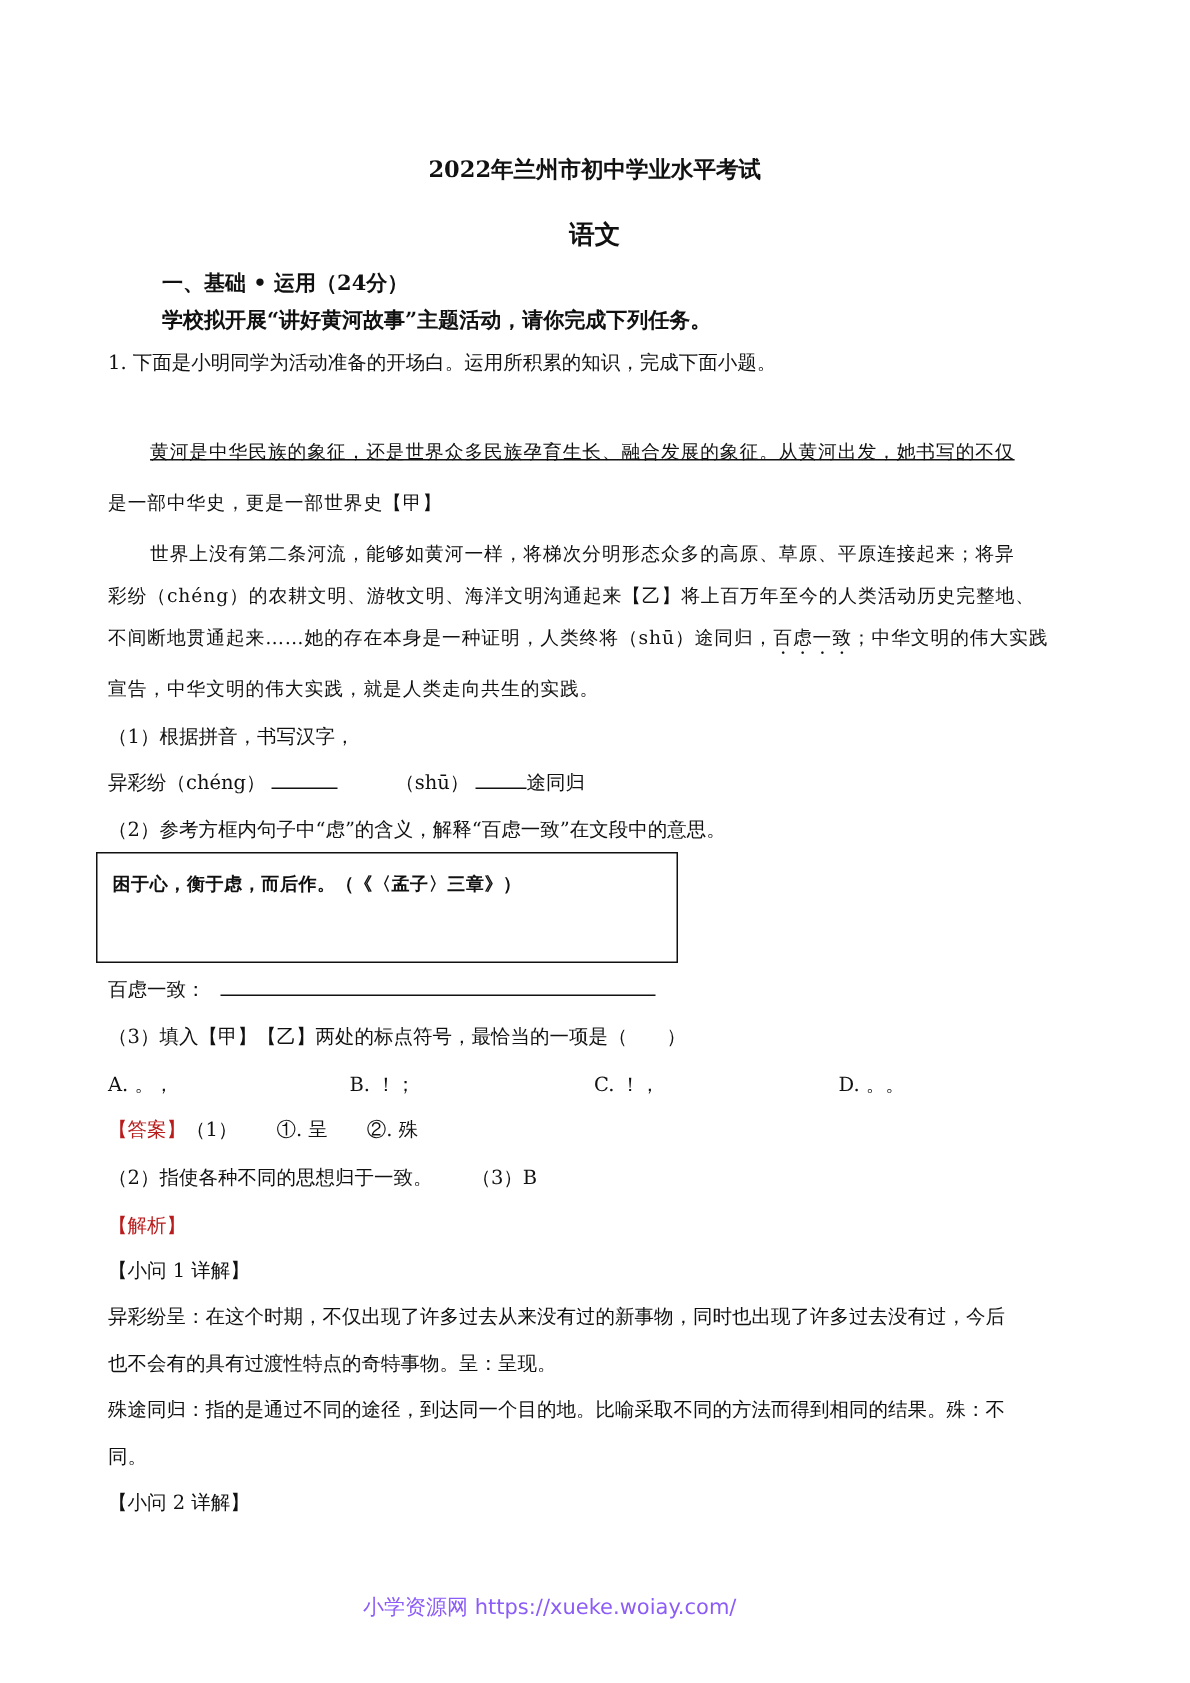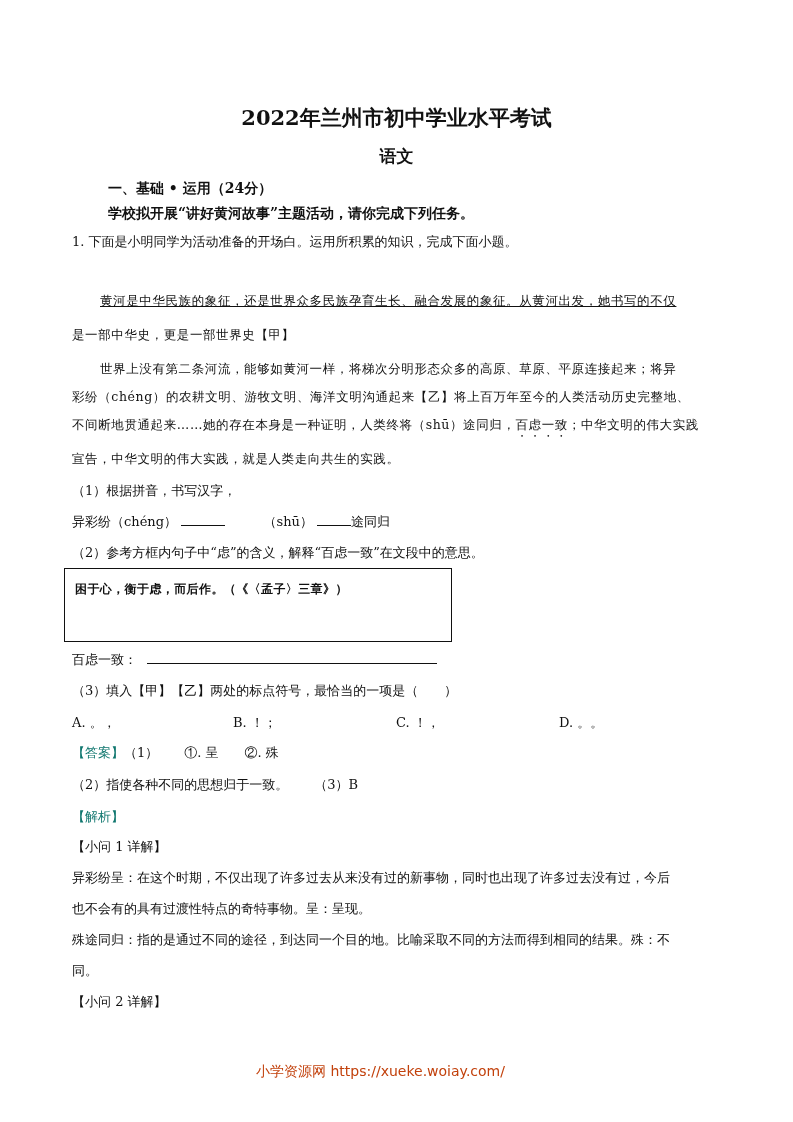--- a/index.html
+++ b/index.html
@@ -1,29 +1,29 @@
 <!DOCTYPE html>
 <html><head>
   <meta charset="utf-8">
   <style>
     html, body { margin: 0; padding: 0; background: #ffffff; }
     body { width: 793px; height: 1122px; position: relative; overflow: hidden;
            font-family: "DejaVu Serif", "Liberation Serif", serif; color: #111; }
     .abs { position: absolute; white-space: nowrap; }
-    .title { left: 0; width: 793px; text-align: center; font-weight: bold; font-size: 21px; top: 104px; }
+    .title { left: 0; width: 793px; text-align: center; font-weight: bold; font-size: 15px; top: 104px; }
     .subtitle { left: 0; width: 793px; text-align: center; font-weight: bold; font-size: 17px; top: 145px; }
     .sec { left: 72px; font-weight: bold; font-size: 14px; margin-left: 36px; }
     .body14 { left: 72px; font-size: 13px; }
     .para { left: 72px; width: 650px; font-size: 12.5px; letter-spacing: 0.6px; }
     .emph { text-emphasis: dot; -webkit-text-emphasis: dot; text-emphasis-position: under; -webkit-text-emphasis-position: under; }
     .blank { display: inline-block; border-bottom: 1px solid #111; vertical-align: baseline; height: 12px; }
     .box { left: 64px; top: 568px; width: 386px; height: 72px; border: 1.5px solid #111; }
     .box .line { position: absolute; left: 10px; font-size: 12px; letter-spacing: 0.4px; font-weight: bold; }
-    .blue { color: #0f766e; }
-    .footer { left: 16px; width: 729px; text-align: center; top: 1063px; font-size: 14px; color: #c2410c;
+    .blue { color: #b91c1c; }
+    .footer { left: 2px; width: 729px; text-align: center; top: 1063px; font-size: 14px; color: #8b5cf6;
               font-family: "DejaVu Sans", "Liberation Sans", sans-serif; }
     .opt { font-size: 13px; }
   </style>
 </head>
 <body>
 
 <div class="abs title">2022年兰州市初中学业水平考试</div>
 <div class="abs subtitle">语文</div>
 
 <div class="abs sec" style="top:180px;">一、基础 • 运用（24分）</div>

